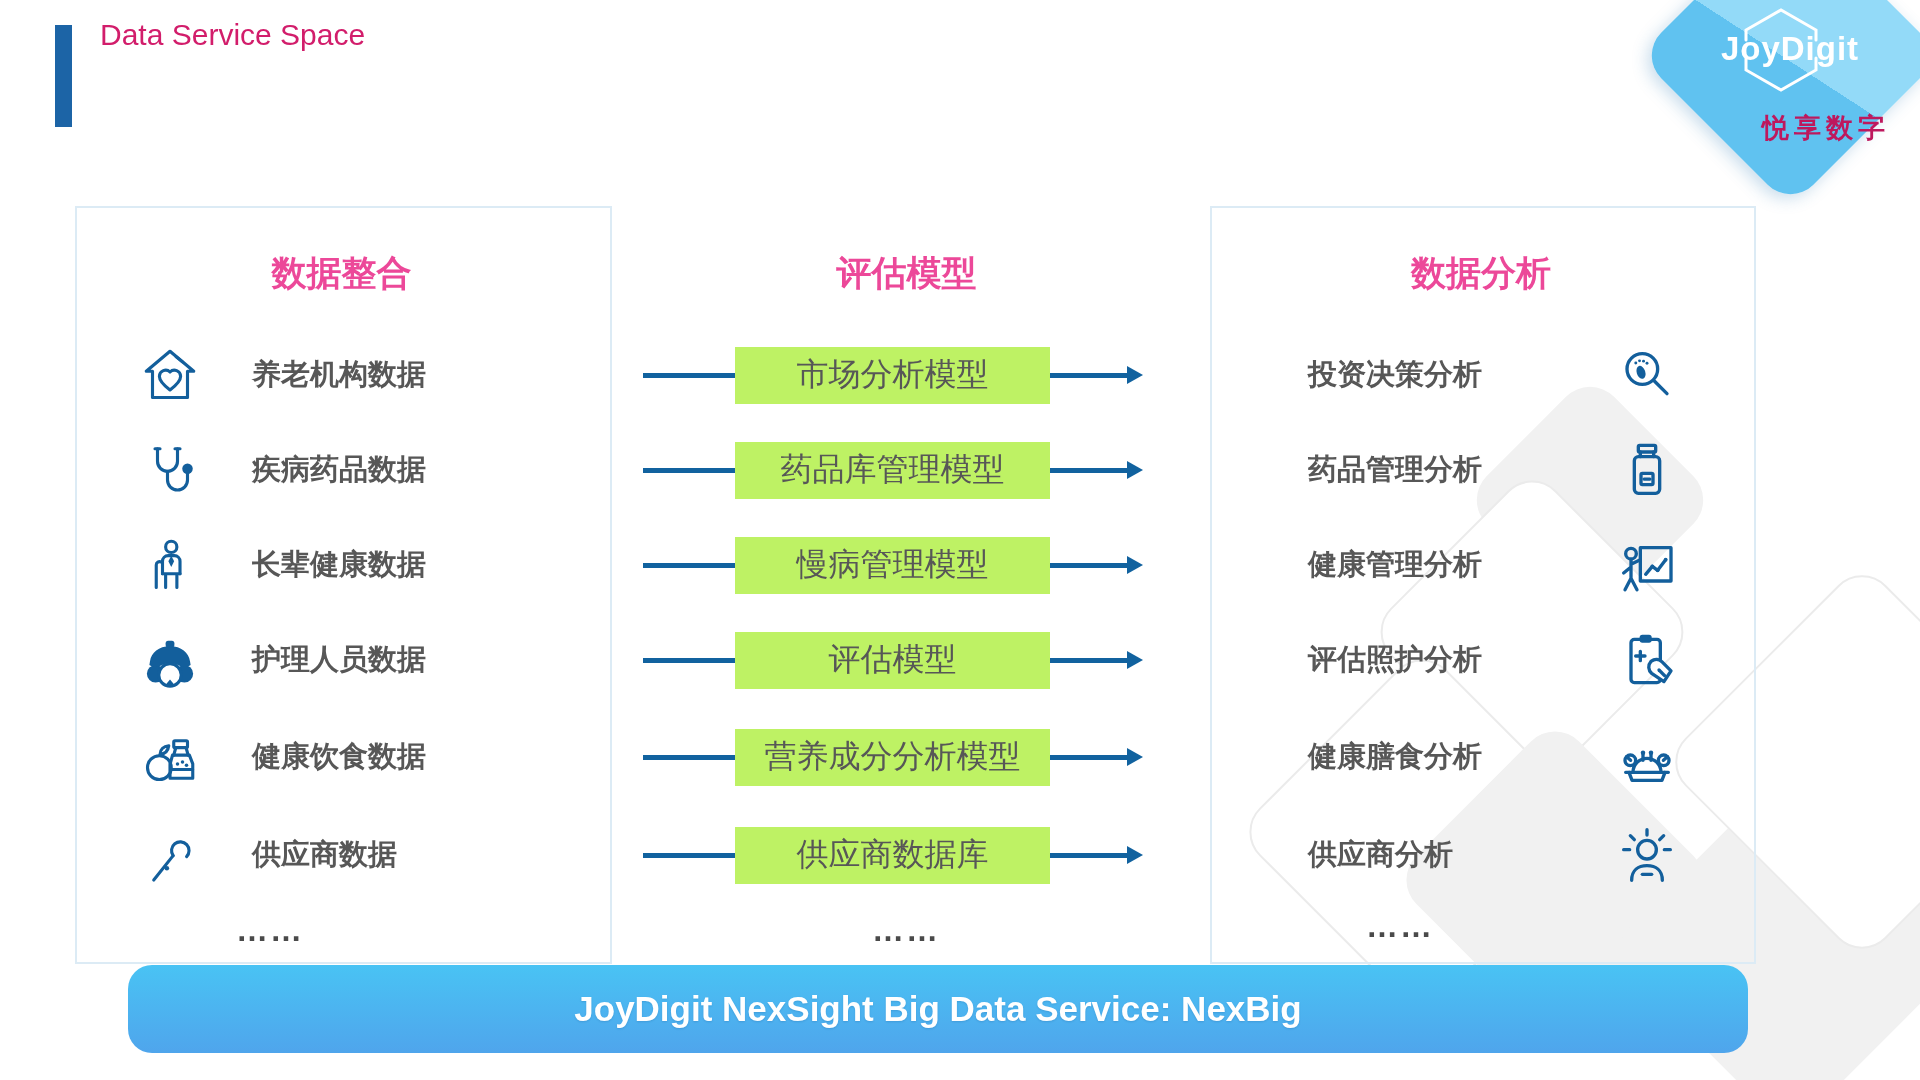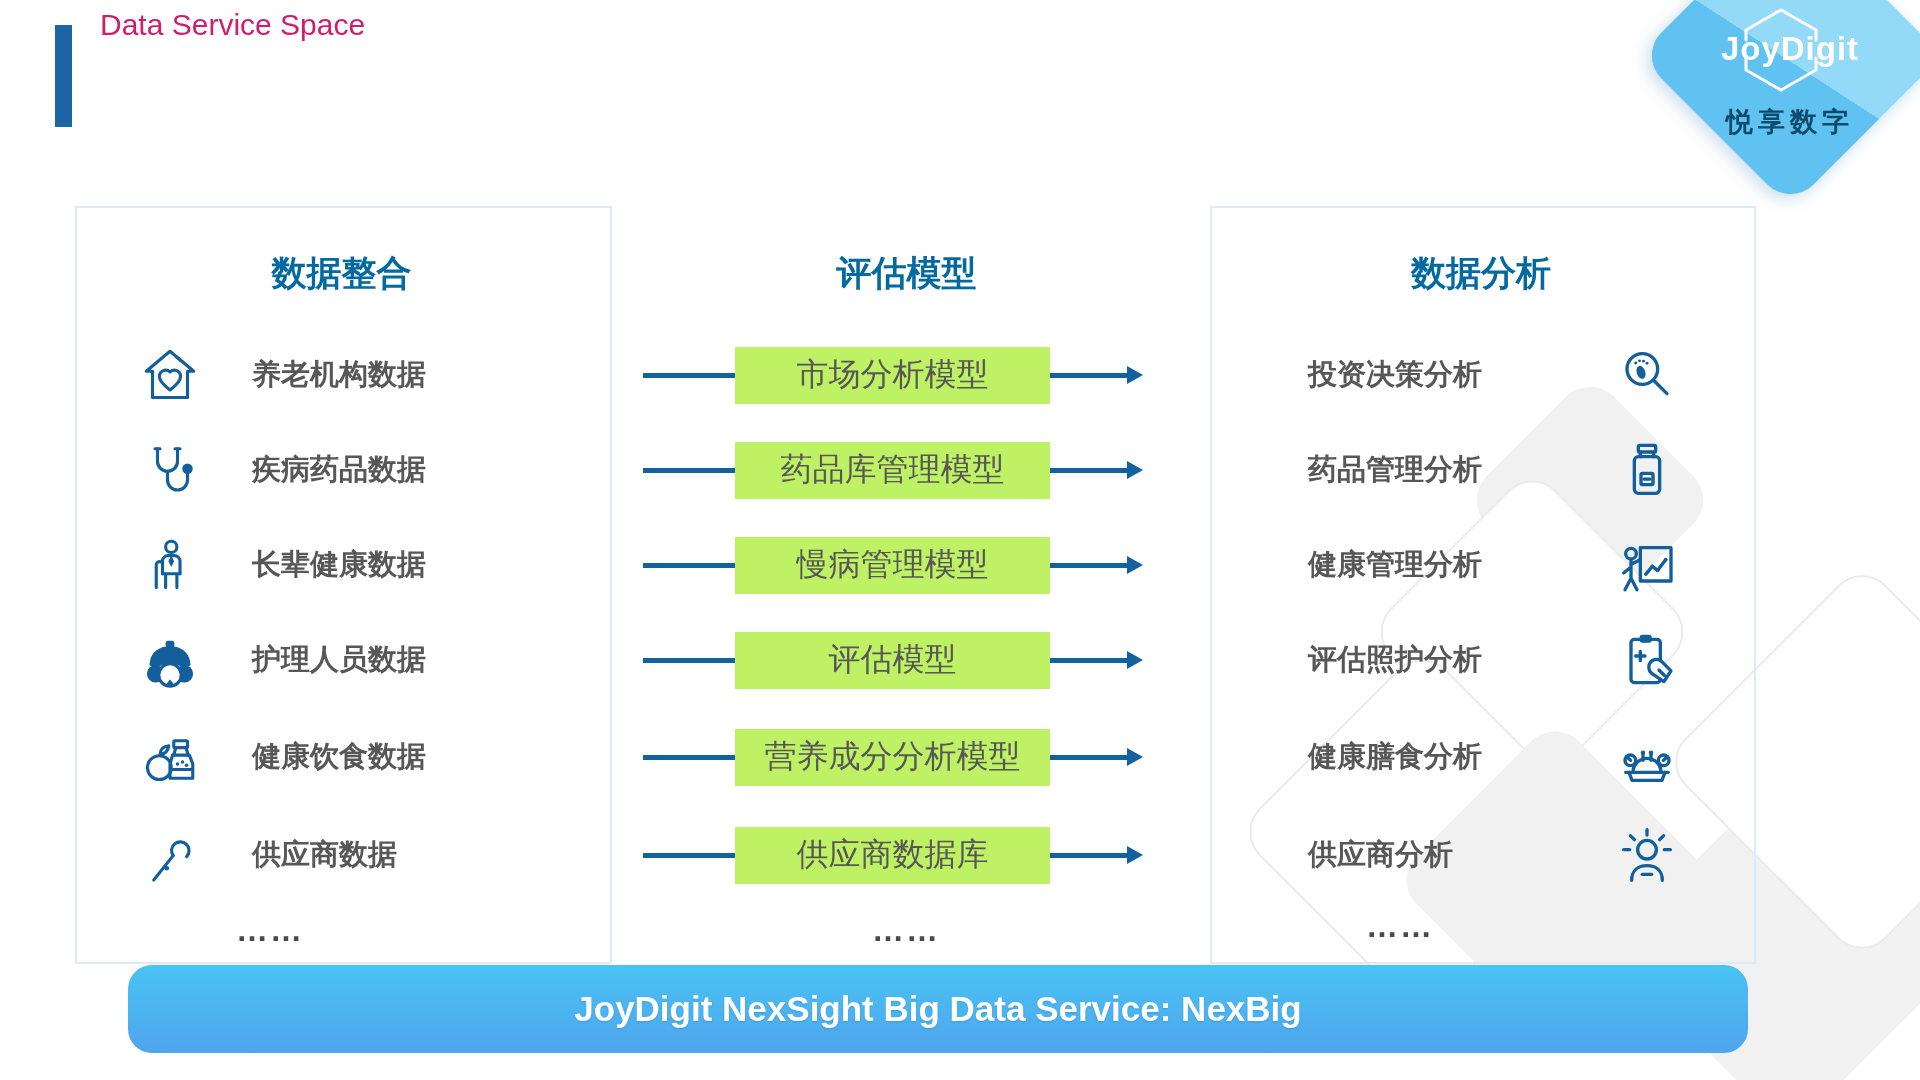--- a/index.html
+++ b/index.html
@@ -1,47 +1,47 @@
 <!DOCTYPE html>
 <html><head>
 <meta charset="utf-8">
 <style>
   html,body{margin:0;padding:0;background:#ffffff;}
   .slide{position:relative;width:1920px;height:1080px;overflow:hidden;
          font-family:"Liberation Sans","DejaVu Sans",sans-serif;background:#ffffff;}
 
   
   .accent-bar{position:absolute;left:55px;top:25px;width:17px;height:102px;background:#1C64A6;}
-  .sub-en{position:absolute;left:100px;top:8px;font-size:30px;color:#D21D6B;}
+  .sub-en{position:absolute;left:100px;top:18px;font-size:30px;color:#D21D6B;}
   .title-zh{position:absolute;left:98px;top:70px;font-size:46px;font-weight:bold;color:#2B6CA8;}
 
   
   .logo-diamond{position:absolute;left:1683px;top:-52px;width:215px;height:215px;
       transform:rotate(45deg);border-radius:32px;
       background:linear-gradient(168deg,#93DAF8 0%,#93DAF8 52%,#60C2F0 52%,#60C2F0 100%);
       box-shadow:0 6px 16px rgba(40,120,180,.25);}
   .logo-hex{position:absolute;left:1737px;top:6px;width:88px;height:88px;}
   .logo-hex polyline{fill:none;stroke:#ffffff;stroke-width:3;stroke-linecap:round;}
   .logo-en{position:absolute;left:1690px;top:30px;width:200px;text-align:center;
       font-size:33px;font-weight:bold;color:#ffffff;letter-spacing:1px;}
-  .logo-zh{position:absolute;left:1690px;top:104px;width:200px;text-align:center;
-      font-size:27px;font-weight:bold;color:#0c4a6e;letter-spacing:5px;}
+  .logo-zh{position:absolute;left:1690px;top:110px;width:200px;text-align:right;
+      font-size:27px;font-weight:bold;color:#be185d;letter-spacing:5px;}
 
   
   .wm{position:absolute;transform:rotate(45deg);border-radius:34px;z-index:0;}
   .wm.fill{background:#F1F1F1;}
   .wm.line{background:#ffffff;border:2px solid #EBEBEB;}
 
   
   .panel{position:absolute;top:206px;height:754px;border:2px solid #DCEBF5;background:transparent;z-index:1;}
   .panel-left{left:75px;width:533px;}
   .panel-right{left:1210px;width:542px;}
 
   .col-header{position:absolute;top:250px;text-align:center;font-size:35px;font-weight:bold;
-      color:#0369a1;z-index:2;}
+      color:#ec4899;z-index:2;}
   .ch-1{left:75px;width:533px;}
   .ch-2{left:735px;width:343px;}
   .ch-3{left:1210px;width:542px;}
 
   
   .lrow{position:absolute;left:75px;width:533px;height:68px;display:flex;align-items:center;z-index:2;text-align:center;}
   .licon{position:absolute;left:64px;width:62px;height:62px;display:flex;align-items:center;justify-content:center;}
   .licon svg{width:60px;height:60px;}
   .llabel{position:absolute;left:177px;font-size:29px;font-weight:bold;color:#575757;}
 

